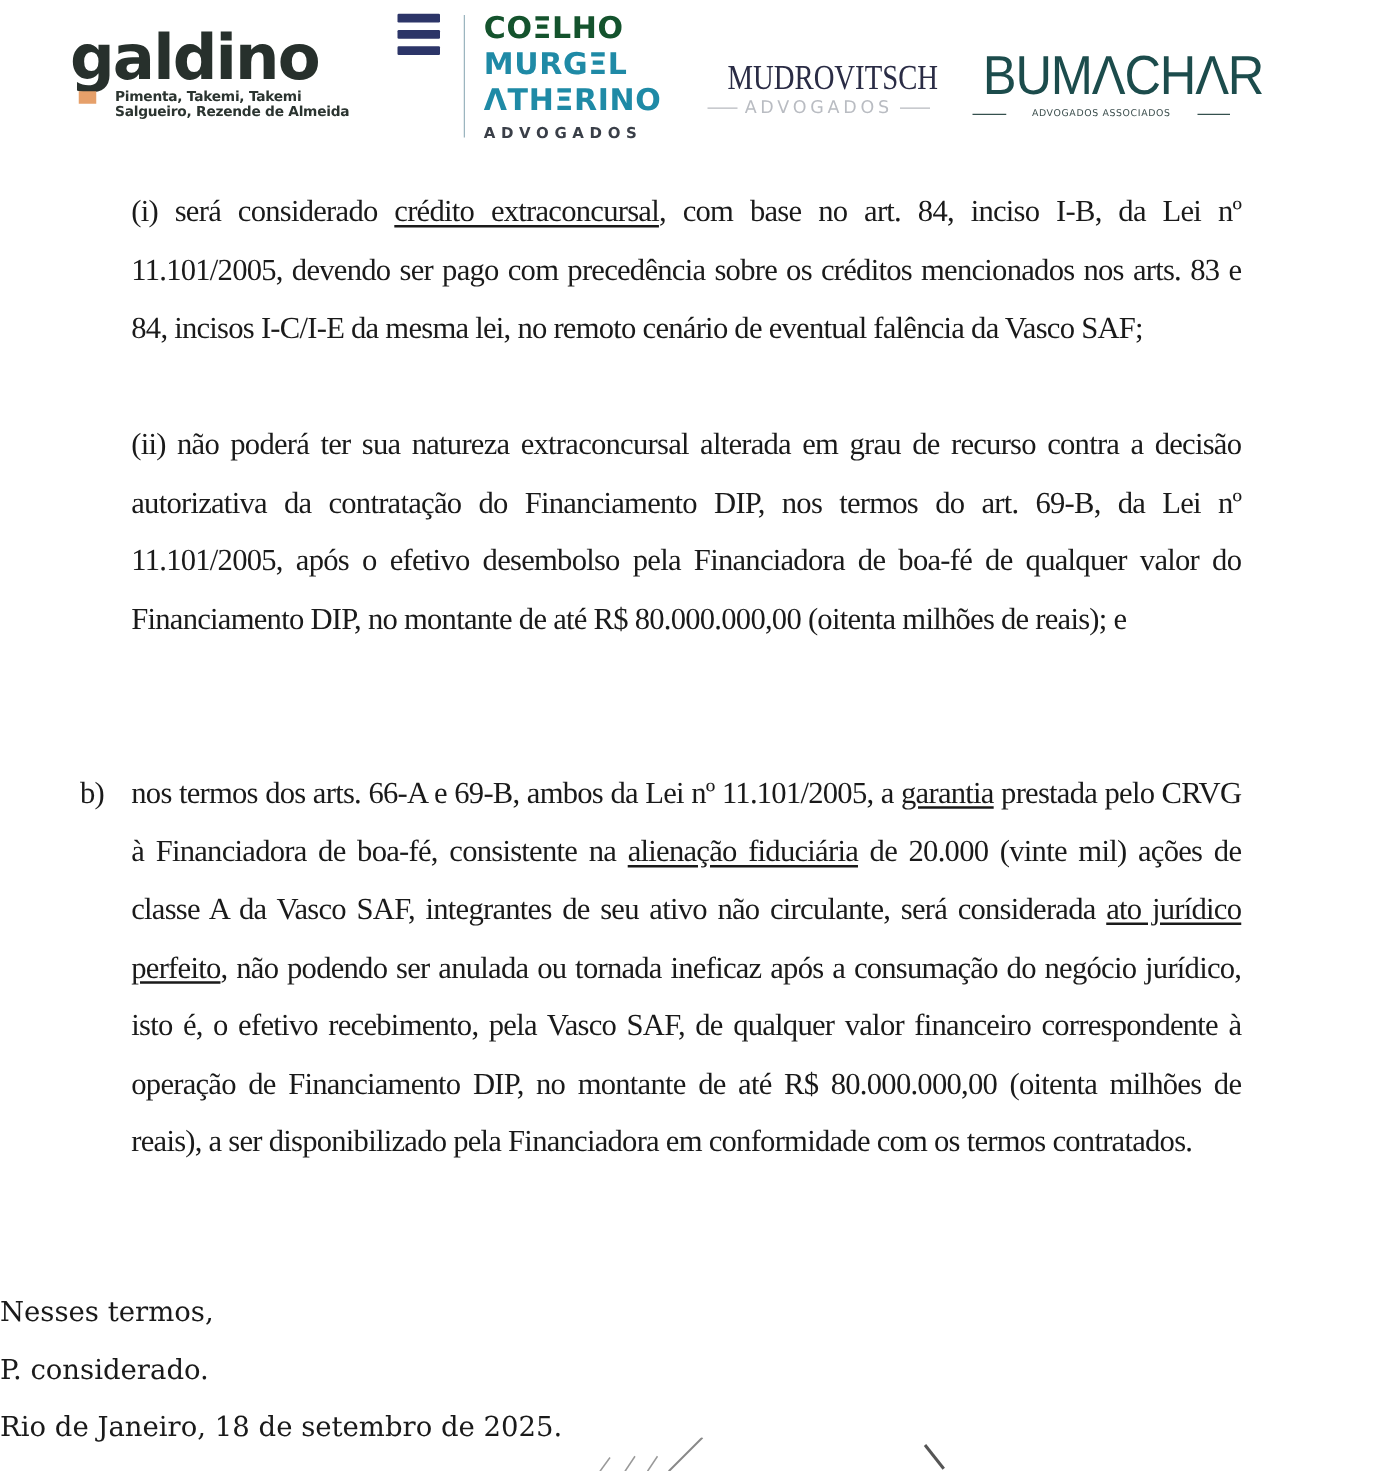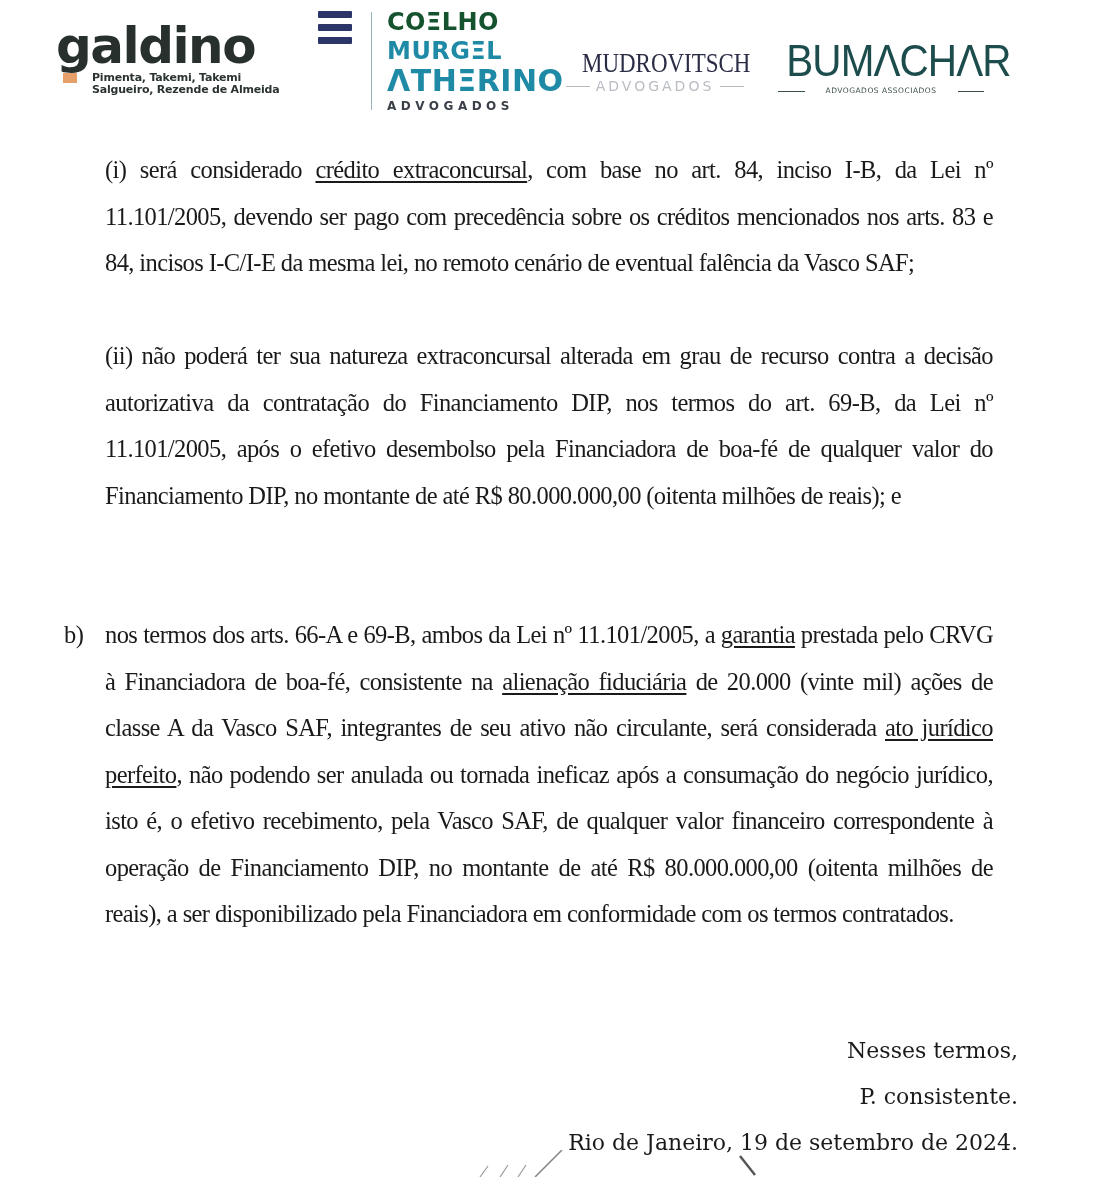--- a/index.html
+++ b/index.html
@@ -12,21 +12,21 @@
   .galdino-word { position: absolute; left: 0; top: 0; font-family: "DejaVu Sans", sans-serif; font-weight: bold; font-size: 50px; letter-spacing: -1.5px; color: #27302c; line-height: 56px; }
   .galdino-mark { position: absolute; left: 7px; top: 55px; width: 14px; height: 10px; background: #e6a06a; }
   .galdino-sub { position: absolute; left: 36px; top: 54px; font-family: "DejaVu Sans", sans-serif; font-size: 11px; line-height: 12px; color: #2b3430; font-weight: bold; letter-spacing: -0.2px; }
 
   .cma-bars { position: absolute; left: 318px; top: 11px; width: 34px; height: 36px; }
   .cma-bars span { display: block; height: 7px; background: #2c3568; margin-bottom: 6px; border-radius: 1px; }
   .cma-divider { position: absolute; left: 371px; top: 12px; width: 1px; height: 98px; background: #9bb5bf; }
   .cma { position: absolute; left: 387px; top: 8px; font-family: "DejaVu Sans", sans-serif; font-weight: bold; }
   .cma .l1 { font-size: 24px; line-height: 29px; color: #14532d; letter-spacing: 0.5px; }
   .cma .l2 { font-size: 24px; line-height: 29px; color: #1f8aa6; letter-spacing: 0.5px; }
-  .cma .l3 { font-size: 30px; line-height: 29px; color: #1f8aa6; letter-spacing: 0.5px; }
+  .cma .l3 { font-size: 24px; line-height: 29px; color: #1f8aa6; letter-spacing: 0.5px; }
   .cma .l4 { font-size: 12px; line-height: 20px; color: #3a3f48; letter-spacing: 4.5px; margin-top: 1px; }
 
   .mudro { position: absolute; left: 566px; top: 48px; width: 178px; text-align: center; }
   .mudro-name { font-family: "Liberation Serif", serif; font-size: 28px; line-height: 30px; color: #2a2c45; letter-spacing: 0px; transform: scaleX(0.82); transform-origin: center; white-space: nowrap; display: block; }
   .mudro-sub { display: flex; align-items: center; gap: 6px; margin-top: 0px; }
   .mudro-sub .rule { flex: 1; height: 1px; background: #b7b9bf; }
   .mudro-sub .txt { font-family: "DejaVu Sans", sans-serif; font-size: 14px; color: #b9bcc2; letter-spacing: 3px; line-height: 16px; }
 
   .buma { position: absolute; left: 778px; top: 38px; width: 206px; text-align: right; }
   .buma-name { font-family: "Liberation Sans", sans-serif; font-size: 44px; line-height: 46px; color: #1c4c4c; letter-spacing: -1px; display: block; transform: scaleX(0.92); white-space: nowrap; }
@@ -35,21 +35,21 @@
   .buma-sub .txt { font-family: "DejaVu Sans", sans-serif; font-size: 7.5px; color: #3c4e4d; letter-spacing: 0.5px; line-height: 10px; }
 
   
   .para { position: absolute; font-family: "Liberation Serif", serif; font-size: 24.5px; color: #1a1a1a; line-height: 46.5px; text-align: justify; letter-spacing: -0.6px; }
   .para u { text-underline-offset: 3px; }
   .p-i   { left: 105px; top: 147px; width: 888px; }
   .p-ii  { left: 105px; top: 333px; width: 888px; }
   .b-lbl { position: absolute; left: 64px; top: 612px; font-size: 24.5px; line-height: 46.5px; letter-spacing: -0.6px; }
   .p-b   { left: 105px; top: 612px; width: 888px; }
 
-  .closing { position: absolute; left: 0; width: 1018px; text-align: right; font-family: "DejaVu Serif", serif; font-size: 22px; color: #1a1a1a; line-height: 46.5px; }
+  .closing { position: absolute; left: 0; width: 1018px; text-align: left; font-family: "DejaVu Serif", serif; font-size: 22px; color: #1a1a1a; line-height: 46.5px; }
   .c1 { top: 1028px; }
   .c2 { top: 1074px; }
   .c3 { top: 1120px; }
 
   .signature { position: absolute; left: 450px; top: 1150px; width: 330px; height: 27px; }
 </style>
 </head>
 <body>
 
 <div class="header">
@@ -95,22 +95,22 @@
   </div>
 </div>
 
 <div class="para p-i"><span>(i) será considerado </span><u>crédito extraconcursal</u><span>, com base no art. 84, inciso I-B, da Lei nº 11.101/2005, devendo ser pago com precedência sobre os créditos mencionados nos arts. 83 e 84, incisos I-C/I-E da mesma lei, no remoto cenário de eventual falência da Vasco SAF;</span></div>
 <div class="para p-ii"><span>(ii) não poderá ter sua natureza extraconcursal alterada em grau de recurso contra a decisão autorizativa da contratação do Financiamento DIP, nos termos do art. 69-B, da Lei nº 11.101/2005, após o efetivo desembolso pela Financiadora de boa-fé de qualquer valor do Financiamento DIP, no montante de até R$ 80.000.000,00 (oitenta milhões de reais); e</span></div>
 
 <div class="b-lbl">b)</div>
 <div class="para p-b"><span>nos termos dos arts. 66-A e 69-B, ambos da Lei nº 11.101/2005, a </span><u>garantia</u><span> prestada pelo CRVG à Financiadora de boa-fé, consistente na </span><u>alienação fiduciária</u><span> de 20.000 (vinte mil) ações de classe A da Vasco SAF, integrantes de seu ativo não circulante, será considerada </span><u>ato jurídico perfeito</u><span>, não podendo ser anulada ou tornada ineficaz após a consumação do negócio jurídico, isto é, o efetivo recebimento, pela Vasco SAF, de qualquer valor financeiro correspondente à operação de Financiamento DIP, no montante de até R$ 80.000.000,00 (oitenta milhões de reais), a ser disponibilizado pela Financiadora em conformidade com os termos contratados.</span></div>
 
 <div class="closing c1">Nesses termos,</div>
-<div class="closing c2">P. consistente.</div>
-<div class="closing c3">Rio de Janeiro, 19 de setembro de 2024.</div>
+<div class="closing c2">P. considerado.</div>
+<div class="closing c3">Rio de Janeiro, 18 de setembro de 2025.</div>
 
 <svg class="signature" viewBox="0 0 330 27">
   <path d="M30 27 L38 16" stroke="#999" stroke-width="1.2" fill="none"></path>
   <path d="M50 27 L58 15" stroke="#999" stroke-width="1.2" fill="none"></path>
   <path d="M68 27 L76 15" stroke="#999" stroke-width="1.2" fill="none"></path>
   <path d="M85 27 L112 0" stroke="#888" stroke-width="1.6" fill="none"></path>
   <path d="M290 6 L305 25" stroke="#555" stroke-width="2.4" fill="none"></path>
 </svg>
 
 </body></html>

